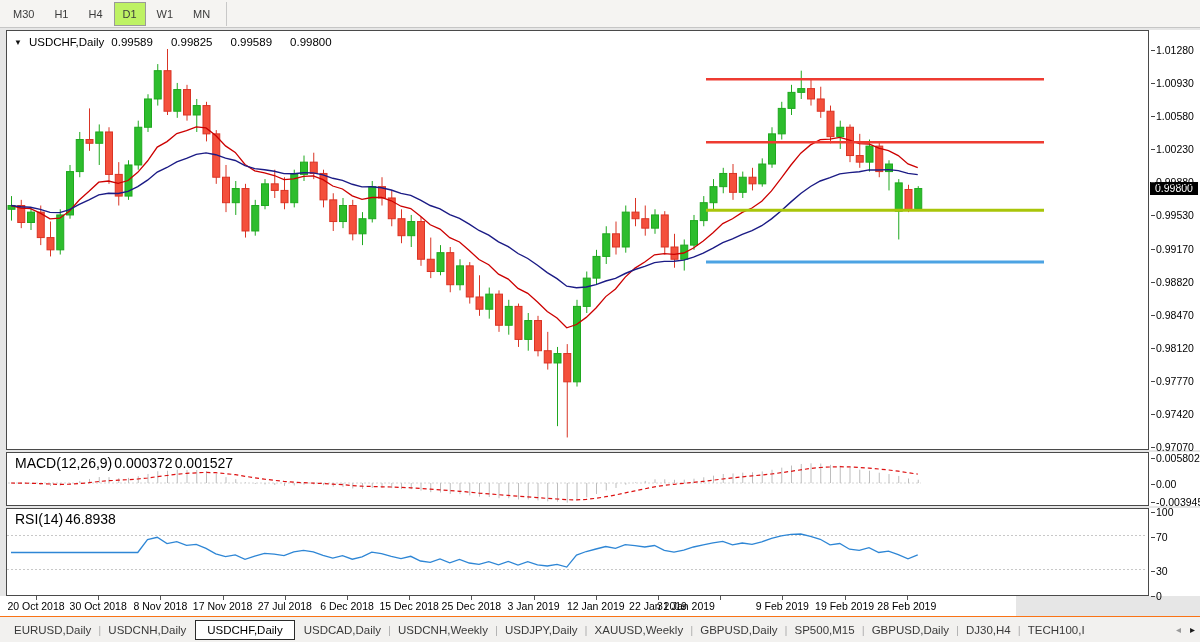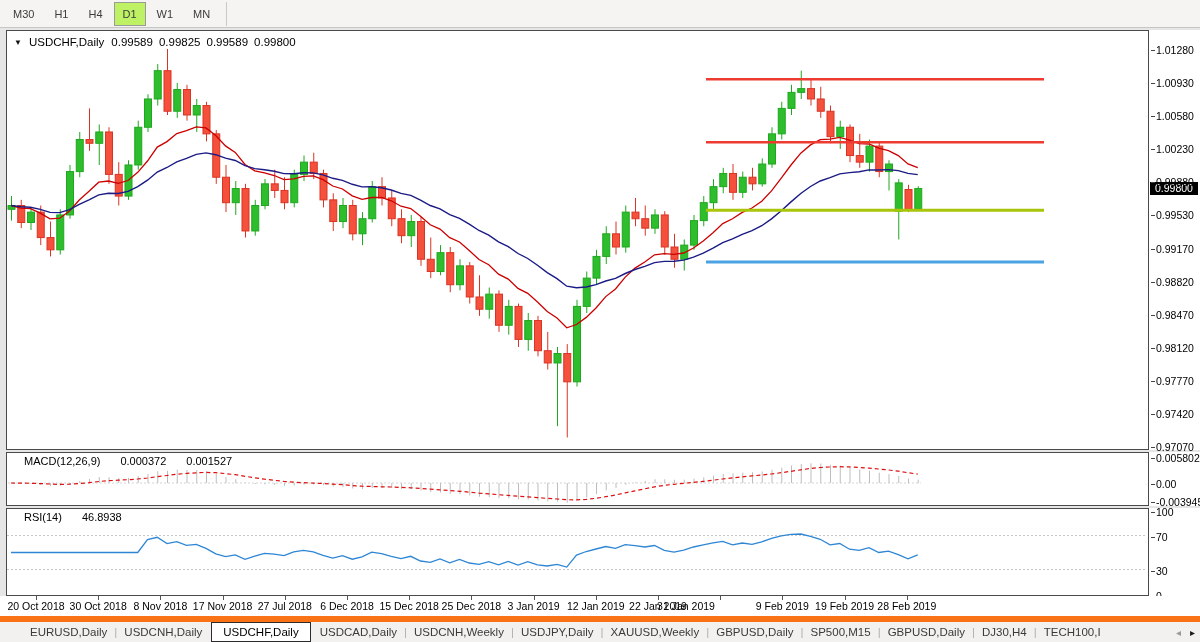--- a/index.html
+++ b/index.html
@@ -21,31 +21,31 @@
   #main-axis{top:30px;height:420px}
   #macd-axis{top:452px;height:54px}
   #rsi-axis{top:508px;height:88px}
   .ax-lbl{position:absolute;left:7px;height:12px;line-height:12px;white-space:nowrap}
   .ax-lbl i{position:absolute;left:-5px;top:6px;width:4px;height:1px;background:#444}
   #price-badge{position:absolute;left:1px;width:48px;height:13px;background:#000;color:#fff;
                font-size:10.5px;line-height:13px;padding-left:5px;box-sizing:border-box}
   
   #chart-title{position:absolute;left:7px;top:5px;display:flex;align-items:center;gap:7px;
                font-size:11.5px;color:#000;white-space:nowrap}
-  #chart-title .vals{display:flex;gap:6px}
+  #chart-title .vals{display:flex;gap:18px}
   .tri{font-size:8px;color:#111}
   
-  .ind-label{position:absolute;left:17px;top:2px;font-size:11px;color:#000;display:flex;gap:20px;white-space:nowrap}
-  
-  #date-axis{position:absolute;left:0;top:596px;width:1200px;height:20px;background:#fff}
+  .ind-label{position:absolute;left:8px;top:2px;font-size:14px;color:#000;display:flex;gap:2px;white-space:nowrap}
+  
+  #date-axis{position:absolute;left:0;top:596px;width:1016px;height:20px;background:#fff}
   .dt-lbl{position:absolute;top:4px;font-size:10.5px;color:#000;transform:translateX(-50%);white-space:nowrap}
   .dt-tick{position:absolute;top:0;width:1px;height:4px;background:#555}
   
   #tabbar{position:absolute;left:0;top:616px;width:1200px;height:26px;background:#f2f1ef;
-          border-top:6px solid #f97316;display:flex;align-items:center;padding-left:24px;
+          border-top:1px solid #f97316;display:flex;align-items:center;padding-left:8px;
           box-sizing:border-box;font-size:11.5px;color:#3a3a3a;overflow:hidden}
   .tab{padding:3px 6px;white-space:nowrap;cursor:default}
   .tab.active{background:#fff;border:1px solid #2b2b2b;color:#000;padding:3px 11px;margin:0 3px}
   .tab-sep{color:#b0b0b0;margin:0 1px}
   #tab-arrows{margin-left:auto;margin-right:5px;display:flex;gap:9px;font-size:10px}
   #tab-arrow-left{color:#9a9a9a}
   #tab-arrow-right{color:#1a1a1a}
   svg{position:absolute;left:0;top:0}
 </style>
 </head>

